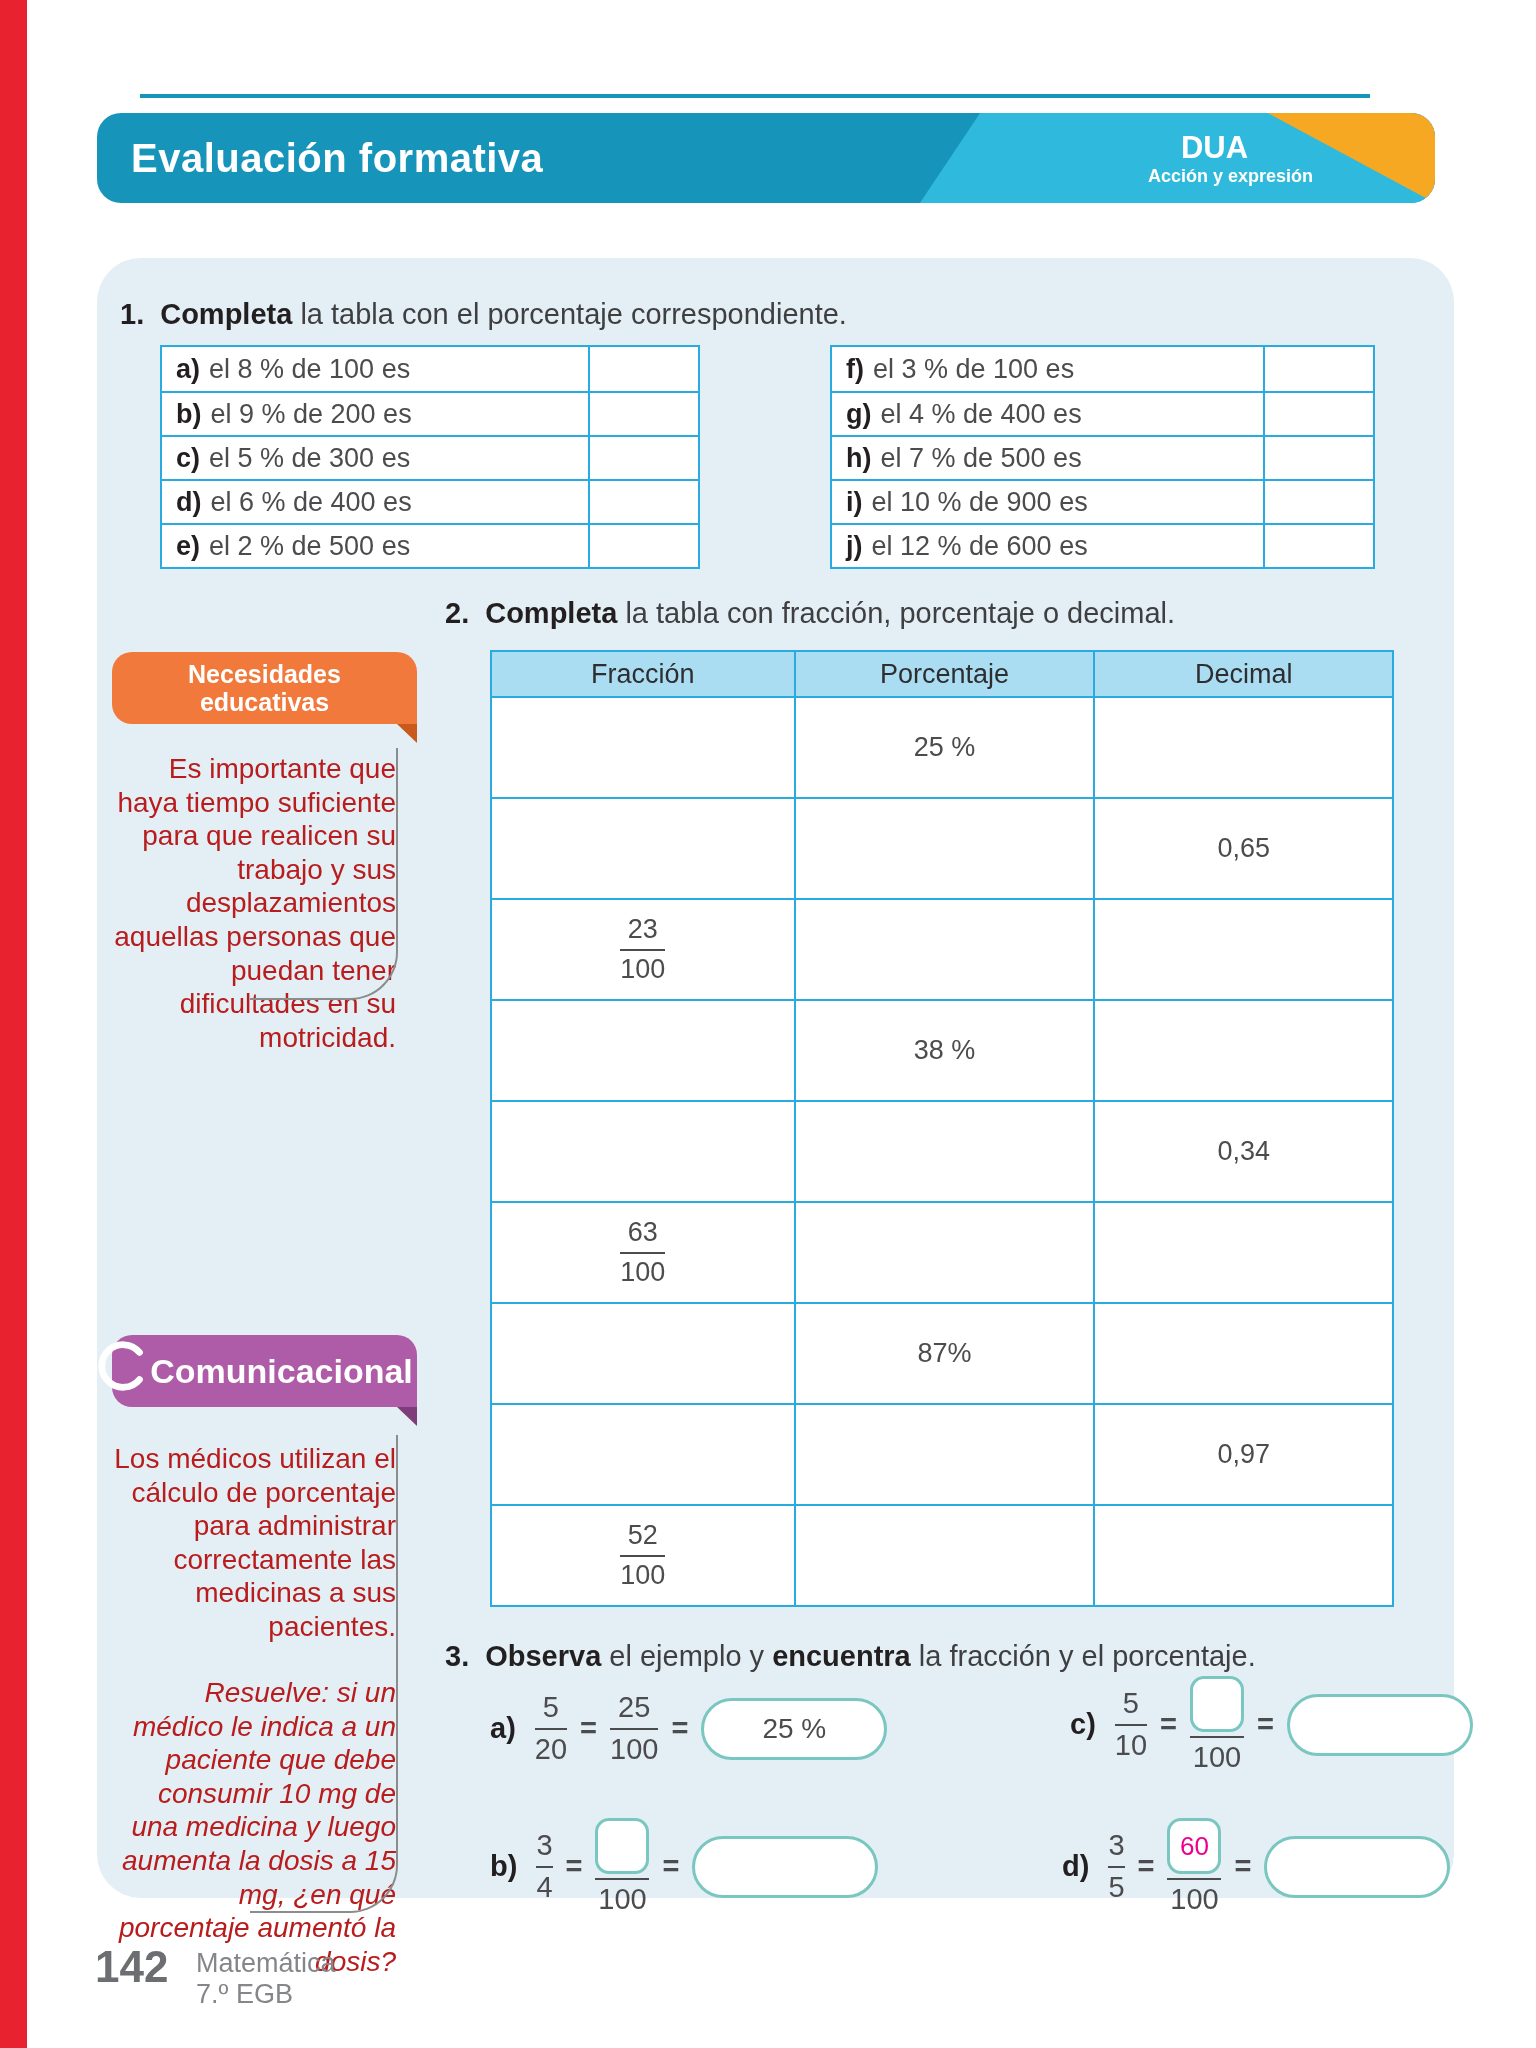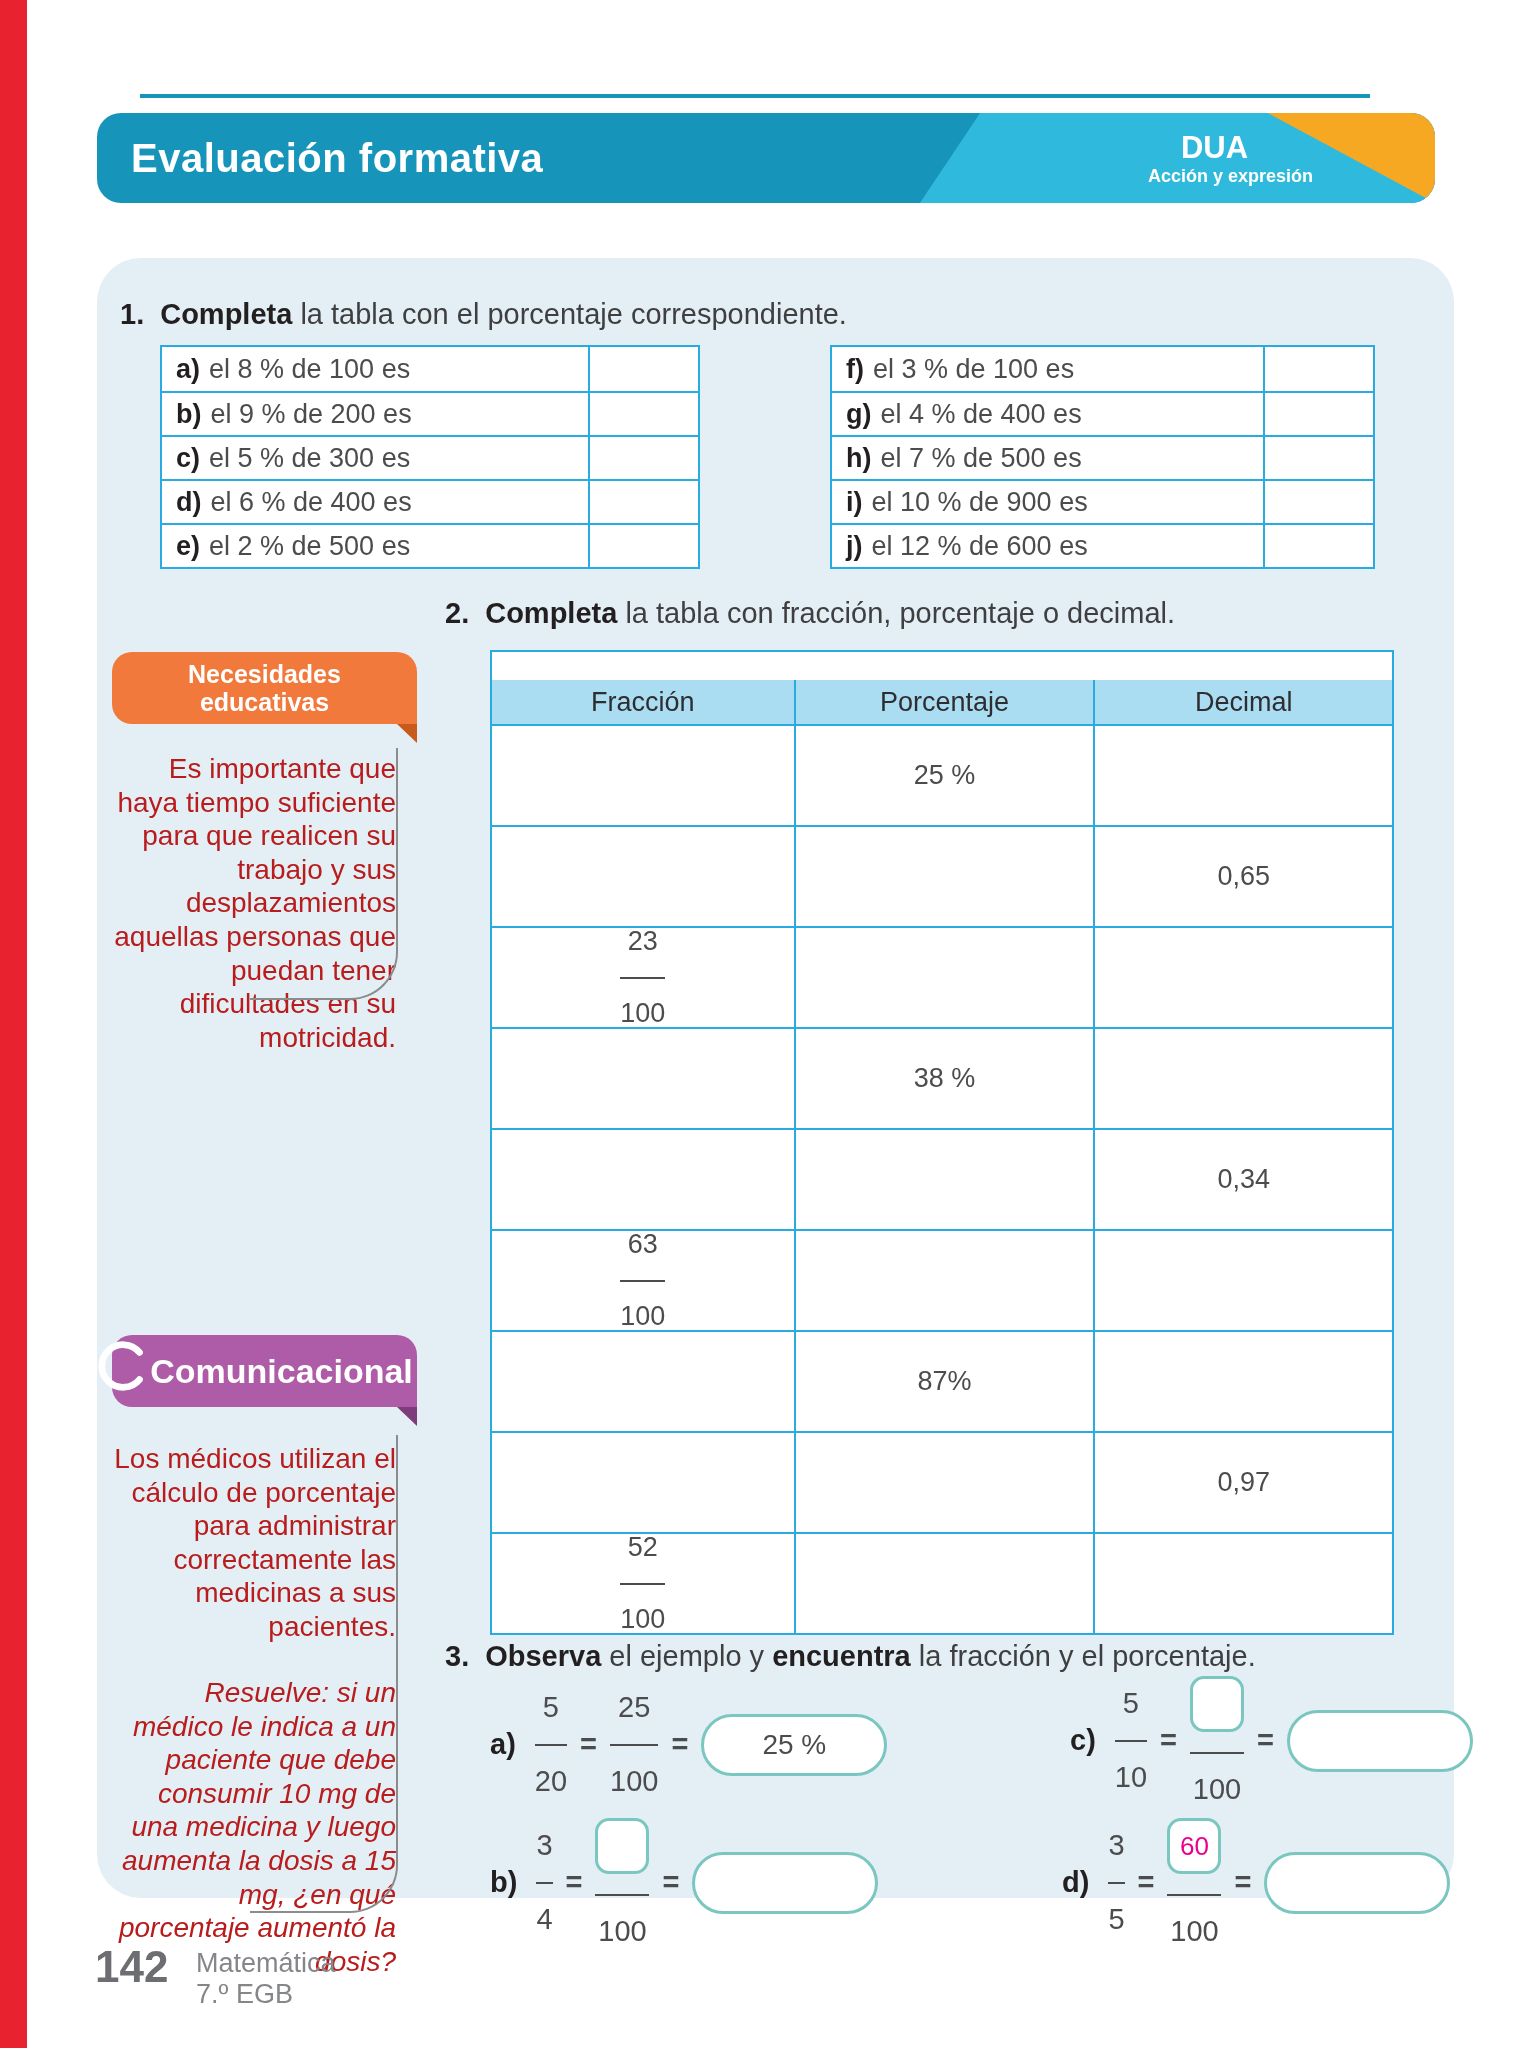--- a/index.html
+++ b/index.html
@@ -51,28 +51,28 @@
   
   .t1 { background:#ffffff; border:2px solid #29abe2; }
   .t1-row { display:flex; height:44px; }
   .t1-row + .t1-row { border-top:2px solid #29abe2; }
   .t1-label { flex:1; display:flex; align-items:center; padding-left:14px; font-size:27px; color:#4c4c4e; }
   .t1-label .bl { font-weight:bold; color:#231f20; margin-right:9px; }
   .t1-ans { width:110px; border-left:2px solid #29abe2; background:#ffffff; }
 
   
   .t2 { left:490px; top:650px; width:904px; border:2.5px solid #29abe2; background:#ffffff; }
-  .t2-head { display:flex; height:44px; background:#aadcf2;margin-top:28px; }
+  .t2-head { display:flex; height:44px; background:#aadcf2; }
   .t2-hcell { display:flex; align-items:center; justify-content:center; font-size:27px; color:#2e2e30; }
   .t2-row { display:flex; height:101px; border-top:2.5px solid #29abe2; }
   .t2-cell { display:flex; align-items:center; justify-content:center; font-size:27px; color:#4c4c4e; background:#ffffff; }
   .c1 { width:302px; } .c2 { width:300px; border-left:2.5px solid #29abe2; } .c3 { width:299px; border-left:2.5px solid #29abe2; }
 
   
-  .frac { display:inline-flex; flex-direction:column; align-items:center; line-height:1.1;gap:16px; }
+  .frac { display:inline-flex; flex-direction:column; align-items:center; line-height:1.1; }
   .frac .bar { align-self:stretch; height:0; border-top:2.5px solid #4c4c4e; margin:4px 0; }
 
   
   .callout { width:305px; border-radius:20px; border-bottom-right-radius:0;
              display:flex; align-items:center; justify-content:center; text-align:center;
              color:#ffffff; font-weight:bold; }
   .callout.orange { left:112px; top:652px; height:72px; background:#f0793b; font-size:25px; line-height:1.12; }
   .callout.purple { left:112px; top:1335px; height:72px; background:#ae5ba8; font-size:34px; }
   .fold { width:20px; height:19px; }
   .fold.orange { left:397px; top:724px; background:#c85a1e; clip-path:polygon(0 0,100% 0,100% 100%); }

